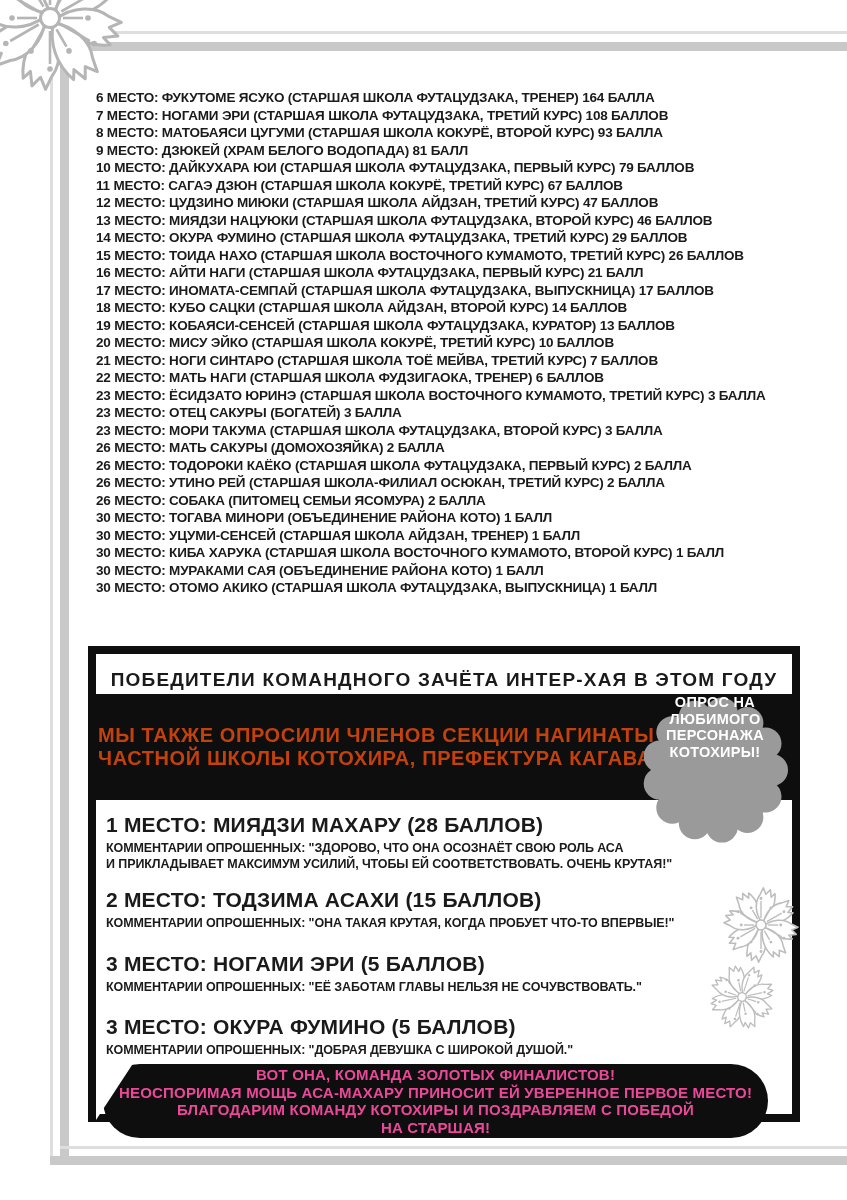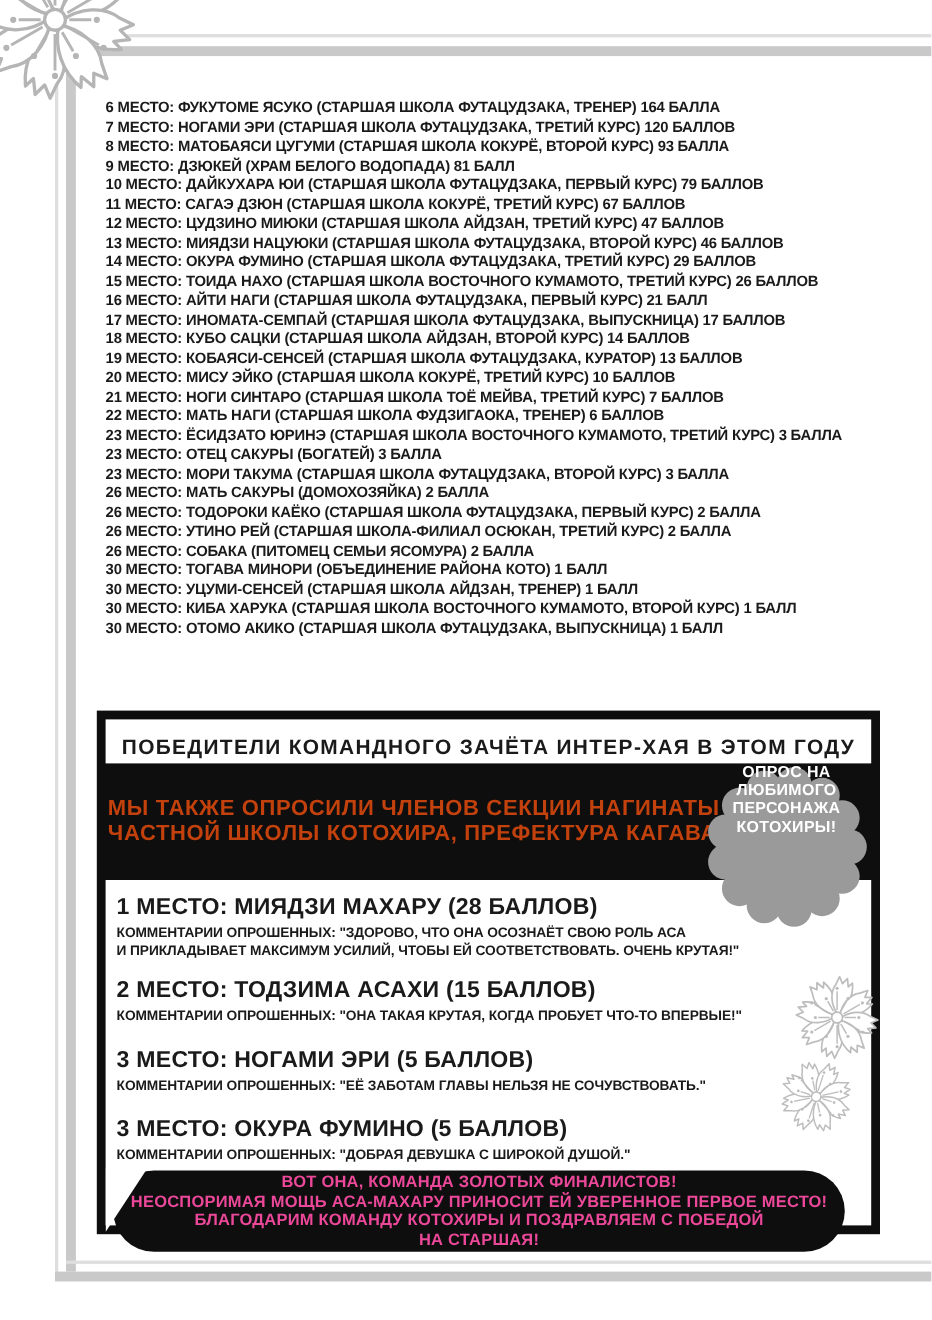--- a/index.html
+++ b/index.html
@@ -45,21 +45,21 @@
   <div class="frame thin" style="left:0;top:31px;width:847px;height:3px;"></div>
   <div class="frame" style="left:0;top:42px;width:847px;height:9px;"></div>
   <div class="frame thin" style="left:50px;top:31px;width:3px;height:1128px;"></div>
   <div class="frame" style="left:60px;top:42px;width:9px;height:1114px;"></div>
   <div class="frame thin" style="left:60px;top:1146px;width:787px;height:3px;"></div>
   <div class="frame" style="left:50px;top:1156px;width:797px;height:9px;"></div>
 
   <div class="ranking">
 
   <div class="rline">6 МЕСТО: ФУКУТОМЕ ЯСУКО (СТАРШАЯ ШКОЛА ФУТАЦУДЗАКА, ТРЕНЕР) 164 БАЛЛА</div>
-      <div class="rline">7 МЕСТО: НОГАМИ ЭРИ (СТАРШАЯ ШКОЛА ФУТАЦУДЗАКА, ТРЕТИЙ КУРС) 120 БАЛЛОВ</div>
+      <div class="rline">7 МЕСТО: НОГАМИ ЭРИ (СТАРШАЯ ШКОЛА ФУТАЦУДЗАКА, ТРЕТИЙ КУРС) 108 БАЛЛОВ</div>
       <div class="rline">8 МЕСТО: МАТОБАЯСИ ЦУГУМИ (СТАРШАЯ ШКОЛА КОКУРЁ, ВТОРОЙ КУРС) 93 БАЛЛА</div>
       <div class="rline">9 МЕСТО: ДЗЮКЕЙ (ХРАМ БЕЛОГО ВОДОПАДА) 81 БАЛЛ</div>
       <div class="rline">10 МЕСТО: ДАЙКУХАРА ЮИ (СТАРШАЯ ШКОЛА ФУТАЦУДЗАКА, ПЕРВЫЙ КУРС) 79 БАЛЛОВ</div>
       <div class="rline">11 МЕСТО: САГАЭ ДЗЮН (СТАРШАЯ ШКОЛА КОКУРЁ, ТРЕТИЙ КУРС) 67 БАЛЛОВ</div>
       <div class="rline">12 МЕСТО: ЦУДЗИНО МИЮКИ (СТАРШАЯ ШКОЛА АЙДЗАН, ТРЕТИЙ КУРС) 47 БАЛЛОВ</div>
       <div class="rline">13 МЕСТО: МИЯДЗИ НАЦУЮКИ (СТАРШАЯ ШКОЛА ФУТАЦУДЗАКА, ВТОРОЙ КУРС) 46 БАЛЛОВ</div>
       <div class="rline">14 МЕСТО: ОКУРА ФУМИНО (СТАРШАЯ ШКОЛА ФУТАЦУДЗАКА, ТРЕТИЙ КУРС) 29 БАЛЛОВ</div>
       <div class="rline">15 МЕСТО: ТОИДА НАХО (СТАРШАЯ ШКОЛА ВОСТОЧНОГО КУМАМОТО, ТРЕТИЙ КУРС) 26 БАЛЛОВ</div>
       <div class="rline">16 МЕСТО: АЙТИ НАГИ (СТАРШАЯ ШКОЛА ФУТАЦУДЗАКА, ПЕРВЫЙ КУРС) 21 БАЛЛ</div>
       <div class="rline">17 МЕСТО: ИНОМАТА-СЕМПАЙ (СТАРШАЯ ШКОЛА ФУТАЦУДЗАКА, ВЫПУСКНИЦА) 17 БАЛЛОВ</div>
@@ -71,20 +71,21 @@
       <div class="rline">23 МЕСТО: ЁСИДЗАТО ЮРИНЭ (СТАРШАЯ ШКОЛА ВОСТОЧНОГО КУМАМОТО, ТРЕТИЙ КУРС) 3 БАЛЛА</div>
       <div class="rline">23 МЕСТО: ОТЕЦ САКУРЫ (БОГАТЕЙ) 3 БАЛЛА</div>
       <div class="rline">23 МЕСТО: МОРИ ТАКУМА (СТАРШАЯ ШКОЛА ФУТАЦУДЗАКА, ВТОРОЙ КУРС) 3 БАЛЛА</div>
       <div class="rline">26 МЕСТО: МАТЬ САКУРЫ (ДОМОХОЗЯЙКА) 2 БАЛЛА</div>
       <div class="rline">26 МЕСТО: ТОДОРОКИ КАЁКО (СТАРШАЯ ШКОЛА ФУТАЦУДЗАКА, ПЕРВЫЙ КУРС) 2 БАЛЛА</div>
       <div class="rline">26 МЕСТО: УТИНО РЕЙ (СТАРШАЯ ШКОЛА-ФИЛИАЛ ОСЮКАН, ТРЕТИЙ КУРС) 2 БАЛЛА</div>
       <div class="rline">26 МЕСТО: СОБАКА (ПИТОМЕЦ СЕМЬИ ЯСОМУРА) 2 БАЛЛА</div>
       <div class="rline">30 МЕСТО: ТОГАВА МИНОРИ (ОБЪЕДИНЕНИЕ РАЙОНА КОТО) 1 БАЛЛ</div>
       <div class="rline">30 МЕСТО: УЦУМИ-СЕНСЕЙ (СТАРШАЯ ШКОЛА АЙДЗАН, ТРЕНЕР) 1 БАЛЛ</div>
       <div class="rline">30 МЕСТО: КИБА ХАРУКА (СТАРШАЯ ШКОЛА ВОСТОЧНОГО КУМАМОТО, ВТОРОЙ КУРС) 1 БАЛЛ</div>
+      <div class="rline">30 МЕСТО: МУРАКАМИ САЯ (ОБЪЕДИНЕНИЕ РАЙОНА КОТО) 1 БАЛЛ</div>
       <div class="rline">30 МЕСТО: ОТОМО АКИКО (СТАРШАЯ ШКОЛА ФУТАЦУДЗАКА, ВЫПУСКНИЦА) 1 БАЛЛ</div>
     </div>
 
   <div class="panel"></div>
   <div class="banner">ПОБЕДИТЕЛИ КОМАНДНОГО ЗАЧЁТА ИНТЕР-ХАЯ В ЭТОМ ГОДУ</div>
   <div class="intro">
 
   <div class="intro-line">МЫ ТАКЖЕ ОПРОСИЛИ ЧЛЕНОВ СЕКЦИИ НАГИНАТЫ</div>
       <div class="intro-line">ЧАСТНОЙ ШКОЛЫ КОТОХИРА, ПРЕФЕКТУРА КАГАВА!</div>
     </div>

